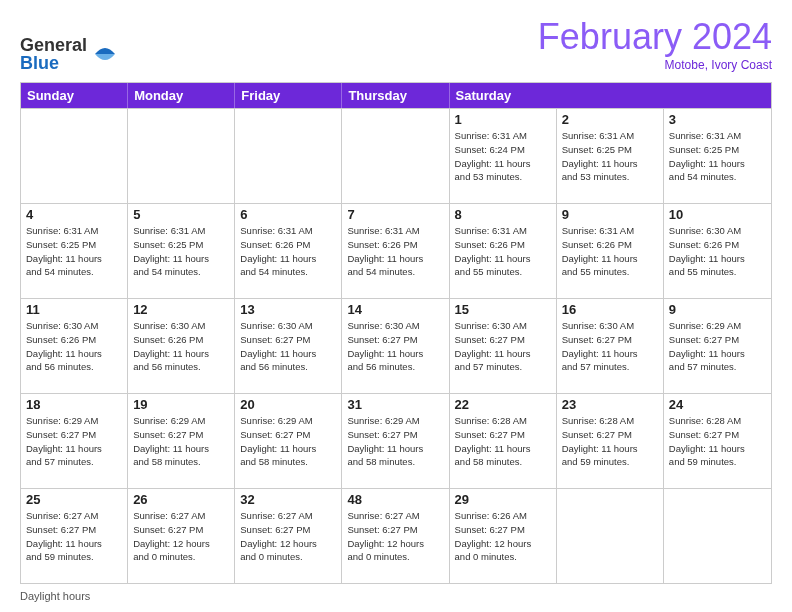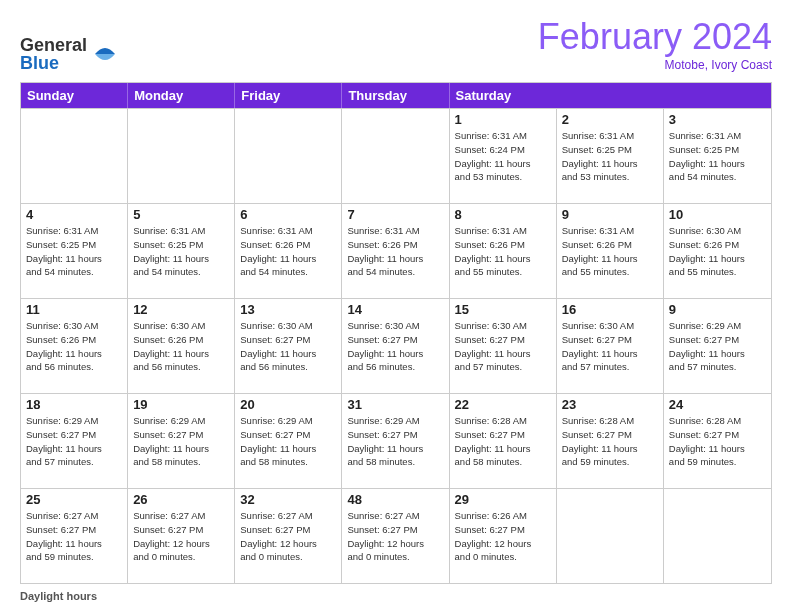--- a/index.html
+++ b/index.html
@@ -110,21 +110,20 @@
     .day-info {
       font-size: 9.5px;
       color: #333;
       line-height: 1.45;
     }
     .footer {
       margin-top: 6px;
       font-size: 11px;
       color: #555;
       text-align: left;
-      font-weight: bold;
     }
   </style>
 </head>
 <body>
 
 <div class="page">
   <div class="header">
     <div class="logo">
       <div class="logo-text">
         <span class="logo-general">General</span>

